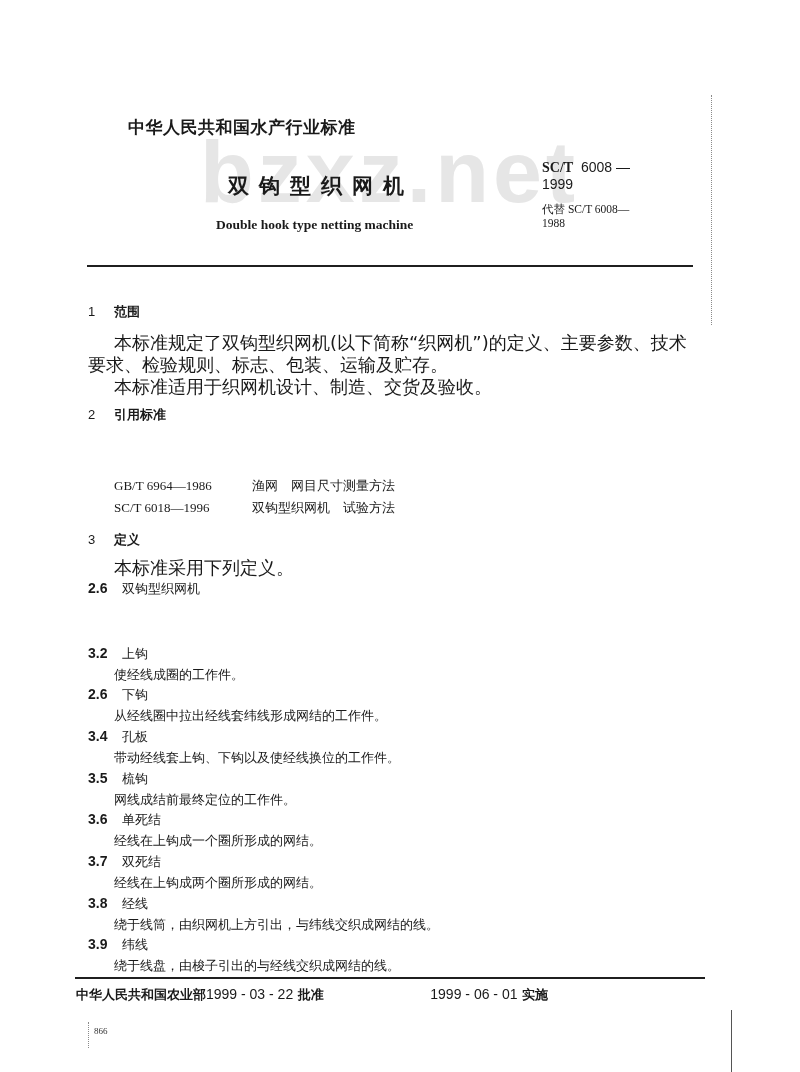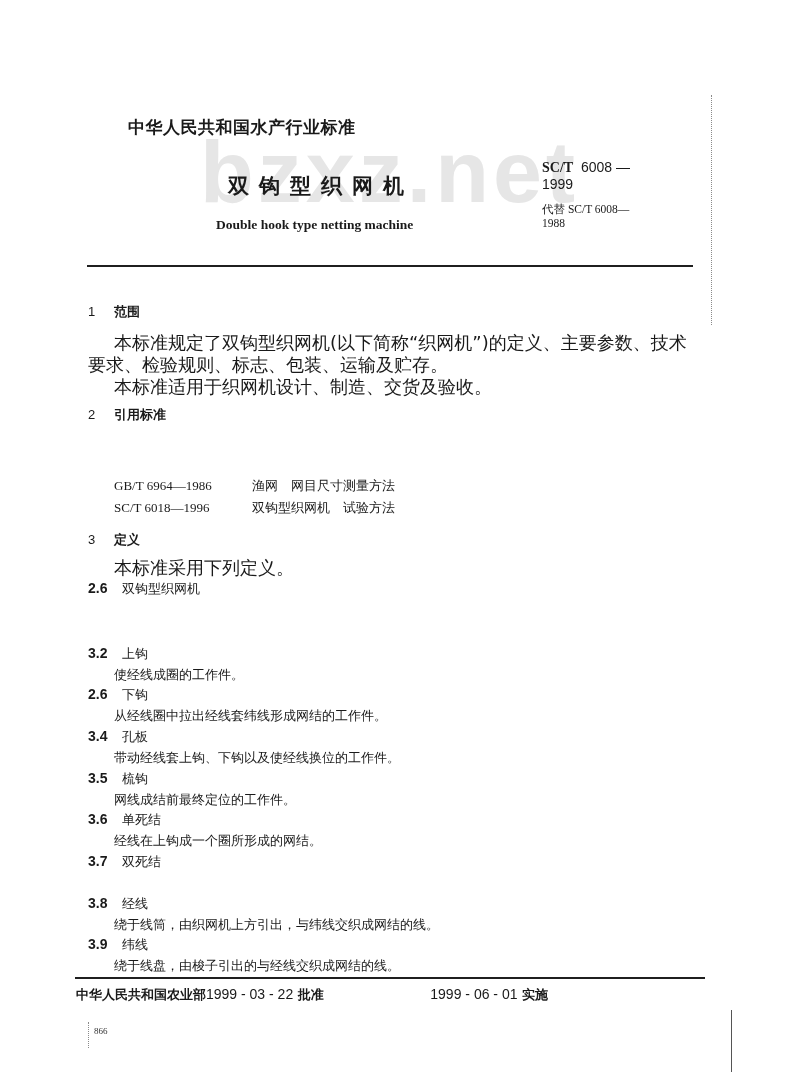--- a/index.html
+++ b/index.html
@@ -223,20 +223,21 @@
   <div class="def-body" style="top:791px;">网线成结前最终定位的工作件。</div>
 
   <div class="def-head" style="top:811px;">
     <span class="num">3.6</span><span>单死结</span>
   </div>
   <div class="def-body" style="top:832px;">经线在上钩成一个圈所形成的网结。</div>
 
   <div class="def-head" style="top:853px;">
     <span class="num">3.7</span><span>双死结</span>
   </div>
+  <div class="def-body" style="top:874px;">经线在上钩成两个圈所形成的网结。</div>
 
   <div class="def-head" style="top:895px;">
     <span class="num">3.8</span><span>经线</span>
   </div>
   <div class="def-body" style="top:916px;">绕于线筒，由织网机上方引出，与纬线交织成网结的线。</div>
 
   <div class="def-head" style="top:936px;">
     <span class="num">3.9</span><span>纬线</span>
   </div>
   <div class="def-body" style="top:957px;">绕于线盘，由梭子引出的与经线交织成网结的线。</div>

